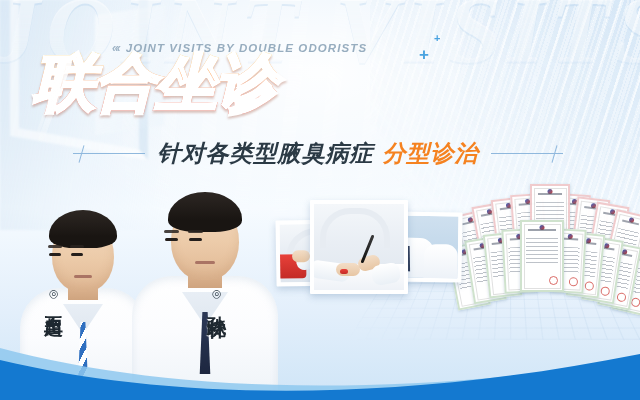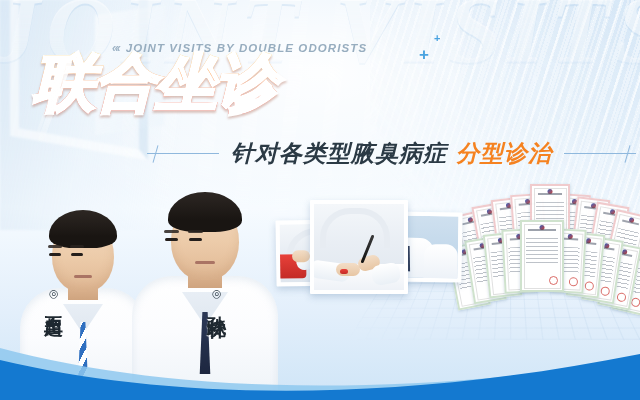--- a/index.html
+++ b/index.html
@@ -225,21 +225,21 @@
   .sparkle.b { left: 434px; top: 33px; font-size: 11px; }
 
   
   .sub-row {
     position: absolute;
     left: 0;
     top: 138px;
     width: 636px;
     display: flex;
     align-items: center;
-    justify-content: flex-end;
+    justify-content: center;
     gap: 12px;
     z-index: 8;
   }
   .rule {
     position: relative;
     width: 72px;
     height: 1px;
     background: #8fb8dd;
   }
   .rule::after {

